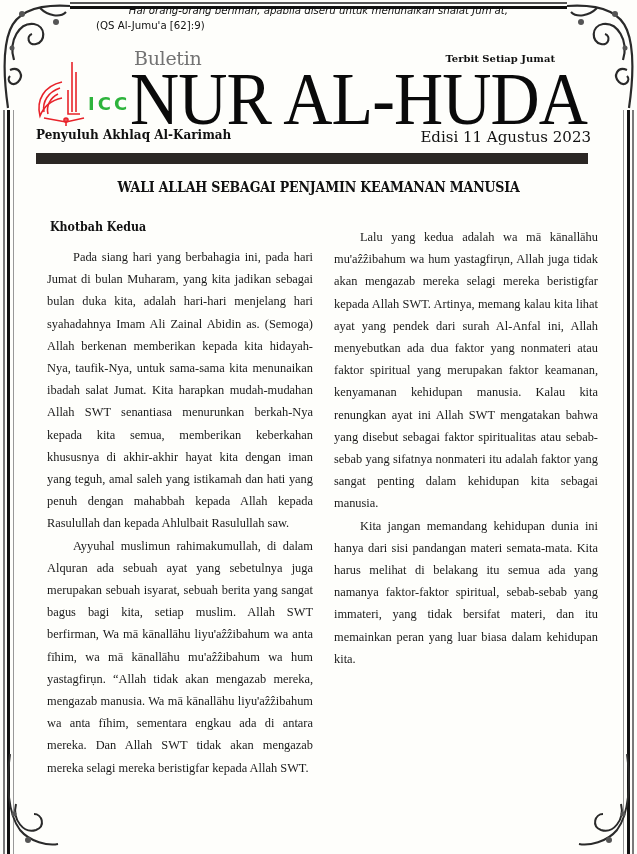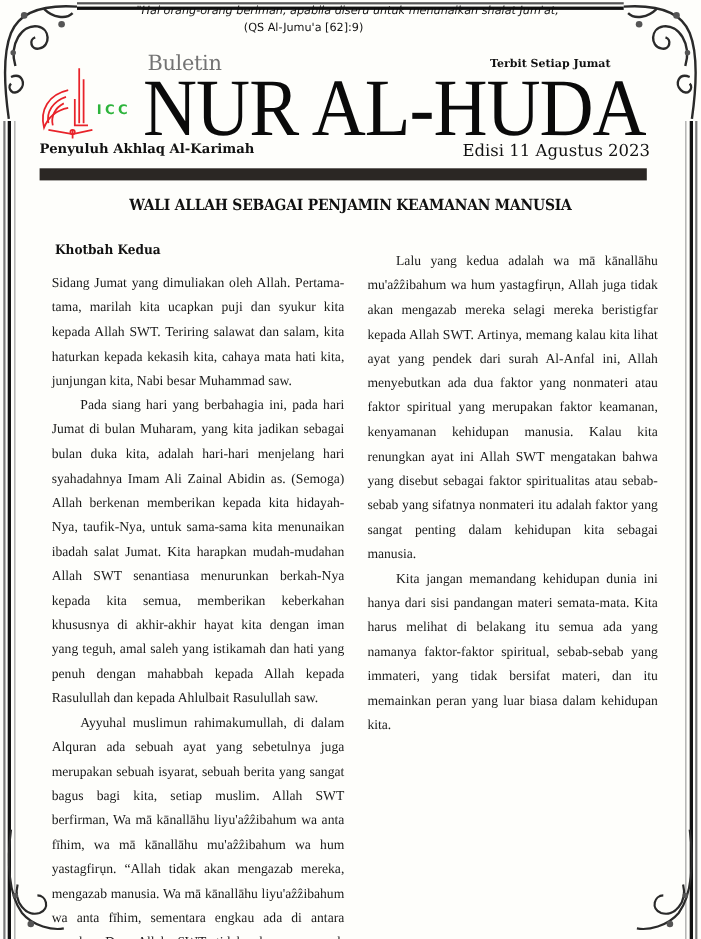--- a/index.html
+++ b/index.html
@@ -21,25 +21,25 @@
 
     .corner { position: absolute; width: 74px; height: 110px; }
     .corner.tl { left: 0; top: 0; }
     .corner.tr { right: 0; top: 0; transform: scaleX(-1); }
     .corner.bl { left: 0; bottom: 0; width: 60px; height: 100px; transform: scaleY(-1); }
     .corner.br { right: 0; bottom: 0; width: 60px; height: 100px; transform: scale(-1,-1); }
 
     
     .quote { position: absolute; top: 4px; left: 96px; width: 440px; text-align: center;
       font-family: "DejaVu Sans", sans-serif; font-style: italic; font-size: 10.2px; line-height: 14.5px; color: #111; }
-    .quote .ref { font-style: normal; display: block; text-align: center; padding-right: 80px; }
+    .quote .ref { font-style: normal; display: block; text-align: left; padding-right: 80px; }
 
     .logo { position: absolute; left: 32px; top: 60px; width: 100px; height: 70px; }
     .logo .icc { position: absolute; left: 56px; top: 33px; font-family: "DejaVu Sans", sans-serif;
-      font-size: 12px; letter-spacing: 3px; color: #2db43c; font-weight: bold; }
+      font-size: 18px; letter-spacing: 3px; color: #2db43c; font-weight: bold; }
 
     .buletin { position: absolute; left: 134px; top: 47px; font-family: "DejaVu Serif", serif;
       font-size: 19px; font-weight: normal; color: #737373; letter-spacing: -0.3px; }
     .terbit { position: absolute; right: 82px; top: 53px; font-family: "DejaVu Serif", serif;
       font-size: 10px; font-weight: bold; color: #111; }
     .masthead { position: absolute; left: 130px; top: 62px; font-family: "Liberation Serif", serif;
       font-size: 74px; line-height: 74px; letter-spacing: -1px; color: #0a0a0a; transform: scaleX(0.92); transform-origin: left top; white-space: nowrap; }
     .subtitle-left { position: absolute; left: 36px; top: 128px; font-family: "DejaVu Serif", serif;
       font-size: 12px; font-weight: bold; color: #111; }
     .subtitle-right { position: absolute; right: 46px; top: 128px; font-family: "DejaVu Serif", serif;
@@ -152,21 +152,20 @@
 <div class="masthead">NUR AL-HUDA</div>
 <div class="subtitle-left">Penyuluh Akhlaq Al-Karimah</div>
 <div class="subtitle-right">Edisi 11 Agustus 2023</div>
 
 <div class="dark-bar"></div>
 
 <h1 class="article-title">WALI ALLAH SEBAGAI PENJAMIN KEAMANAN MANUSIA</h1>
 <h2 class="section-heading">Khotbah Kedua</h2>
 
 <div class="col left">
-  <p>Sidang Jumat yang dimuliakan oleh Allah. Pertama-tama, marilah kita ucapkan puji dan syukur kita kepada Allah SWT. Teriring salawat dan salam, kita haturkan kepada kekasih kita, cahaya mata hati kita, junjungan kita, Nabi besar Muhammad saw.</p>
   <p class="indent">Pada siang hari yang berbahagia ini, pada hari Jumat di bulan Muharam, yang kita jadikan sebagai bulan duka kita, adalah hari-hari menjelang hari syahadahnya Imam Ali Zainal Abidin as. (Semoga) Allah berkenan memberikan kepada kita hidayah-Nya, taufik-Nya, untuk sama-sama kita menunaikan ibadah salat Jumat. Kita harapkan mudah-mudahan Allah SWT senantiasa menurunkan berkah-Nya kepada kita semua, memberikan keberkahan khususnya di akhir-akhir hayat kita dengan iman yang teguh, amal saleh yang istikamah dan hati yang penuh dengan mahabbah kepada Allah kepada Rasulullah dan kepada Ahlulbait Rasulullah saw.</p>
   <p class="indent">Ayyuhal muslimun rahimakumullah, di dalam Alquran ada sebuah ayat yang sebetulnya juga merupakan sebuah isyarat, sebuah berita yang sangat bagus bagi kita, setiap muslim. Allah SWT berfirman, Wa mā kānallāhu liyu'aẑẑibahum wa anta fīhim, wa mā kānallāhu mu'aẑẑibahum wa hum yastagfirụn. “Allah tidak akan mengazab mereka, mengazab manusia. Wa mā kānallāhu liyu'aẑẑibahum wa anta fīhim, sementara engkau ada di antara mereka. Dan Allah SWT tidak akan mengazab mereka selagi mereka beristigfar kepada Allah SWT.</p>
 </div>
 
 <div class="col right">
   <p class="indent">Lalu yang kedua adalah wa mā kānallāhu mu'aẑẑibahum wa hum yastagfirụn, Allah juga tidak akan mengazab mereka selagi mereka beristigfar kepada Allah SWT. Artinya, memang kalau kita lihat ayat yang pendek dari surah Al-Anfal ini, Allah menyebutkan ada dua faktor yang nonmateri atau faktor spiritual yang merupakan faktor keamanan, kenyamanan kehidupan manusia. Kalau kita renungkan ayat ini Allah SWT mengatakan bahwa yang disebut sebagai faktor spiritualitas atau sebab-sebab yang sifatnya nonmateri itu adalah faktor yang sangat penting dalam kehidupan kita sebagai manusia.</p>
   <p class="indent">Kita jangan memandang kehidupan dunia ini hanya dari sisi pandangan materi semata-mata. Kita harus melihat di belakang itu semua ada yang namanya faktor-faktor spiritual, sebab-sebab yang immateri, yang tidak bersifat materi, dan itu memainkan peran yang luar biasa dalam kehidupan kita.</p>
 </div>
 
 </body></html>

